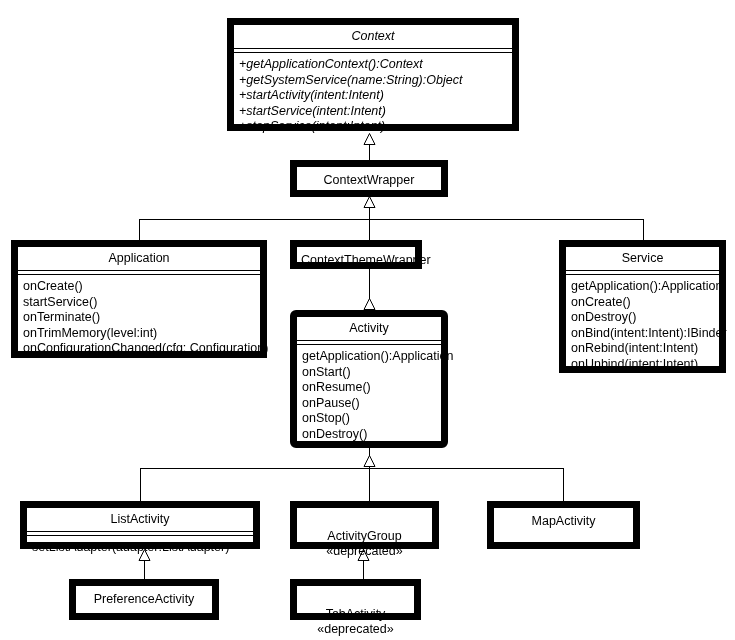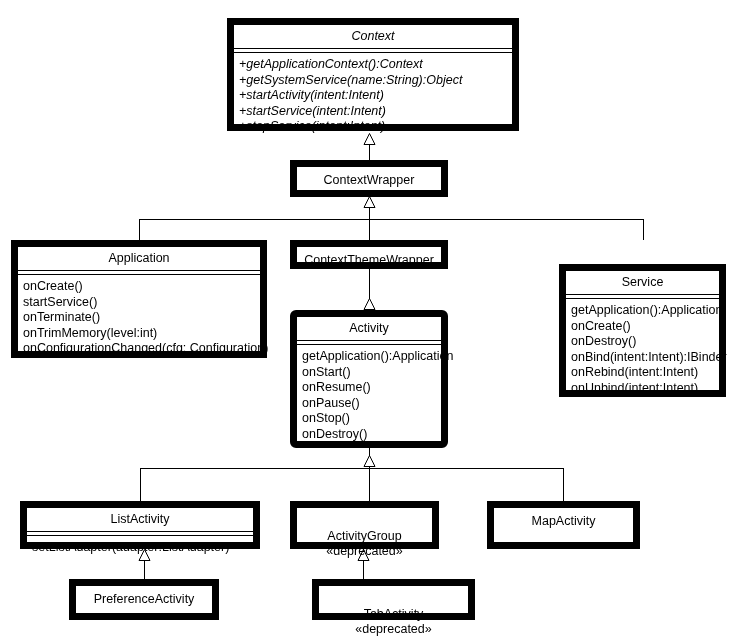--- a/index.html
+++ b/index.html
@@ -163,25 +163,25 @@
     <div class="uml-sep"></div>
     <div class="uml-members">
       <div class="uml-member">onCreate()</div>
       <div class="uml-member">startService()</div>
       <div class="uml-member">onTerminate()</div>
       <div class="uml-member">onTrimMemory(level:int)</div>
       <div class="uml-member">onConfigurationChanged(cfg: Configuration)</div>
     </div>
   </div>
 
-  <div class="uml-class" style="left:290px; top:240px; width:158px; height:29px;">
+  <div class="uml-class" style="left:290px; top:240px; width:132px; height:29px;">
     <div class="uml-name" style="padding-top:6px;">ContextThemeWrapper</div>
   </div>
 
-  <div class="uml-class" style="left:559px; top:240px; width:167px; height:133px;margin-top:24px;">
+  <div class="uml-class" style="left:559px; top:240px; width:167px; height:133px;">
     <div class="uml-name">Service</div>
     <div class="uml-sep"></div>
     <div class="uml-members">
       <div class="uml-member">getApplication():Application</div>
       <div class="uml-member">onCreate()</div>
       <div class="uml-member">onDestroy()</div>
       <div class="uml-member">onBind(intent:Intent):IBinder</div>
       <div class="uml-member">onRebind(intent:Intent)</div>
       <div class="uml-member">onUnbind(intent:Intent)</div>
     </div>
@@ -216,20 +216,20 @@
   </div>
 
   <div class="uml-class" style="left:487px; top:501px; width:153px; height:48px;">
     <div class="uml-name" style="padding-top:6px;">MapActivity</div>
   </div>
 
   <div class="uml-class" style="left:69px; top:579px; width:150px; height:41px;">
     <div class="uml-name" style="padding-top:6px;">PreferenceActivity</div>
   </div>
 
-  <div class="uml-class" style="left:290px; top:579px; width:163px; height:41px;margin-left:22px;">
+  <div class="uml-class" style="left:290px; top:579px; width:131px; height:41px;">
     <div class="uml-name" style="padding-top:6px;">
       <span>TabActivity</span>
       <span class="stereotype">«deprecated»</span>
     </div>
   </div>
 
 </div>
 
 </body></html>

